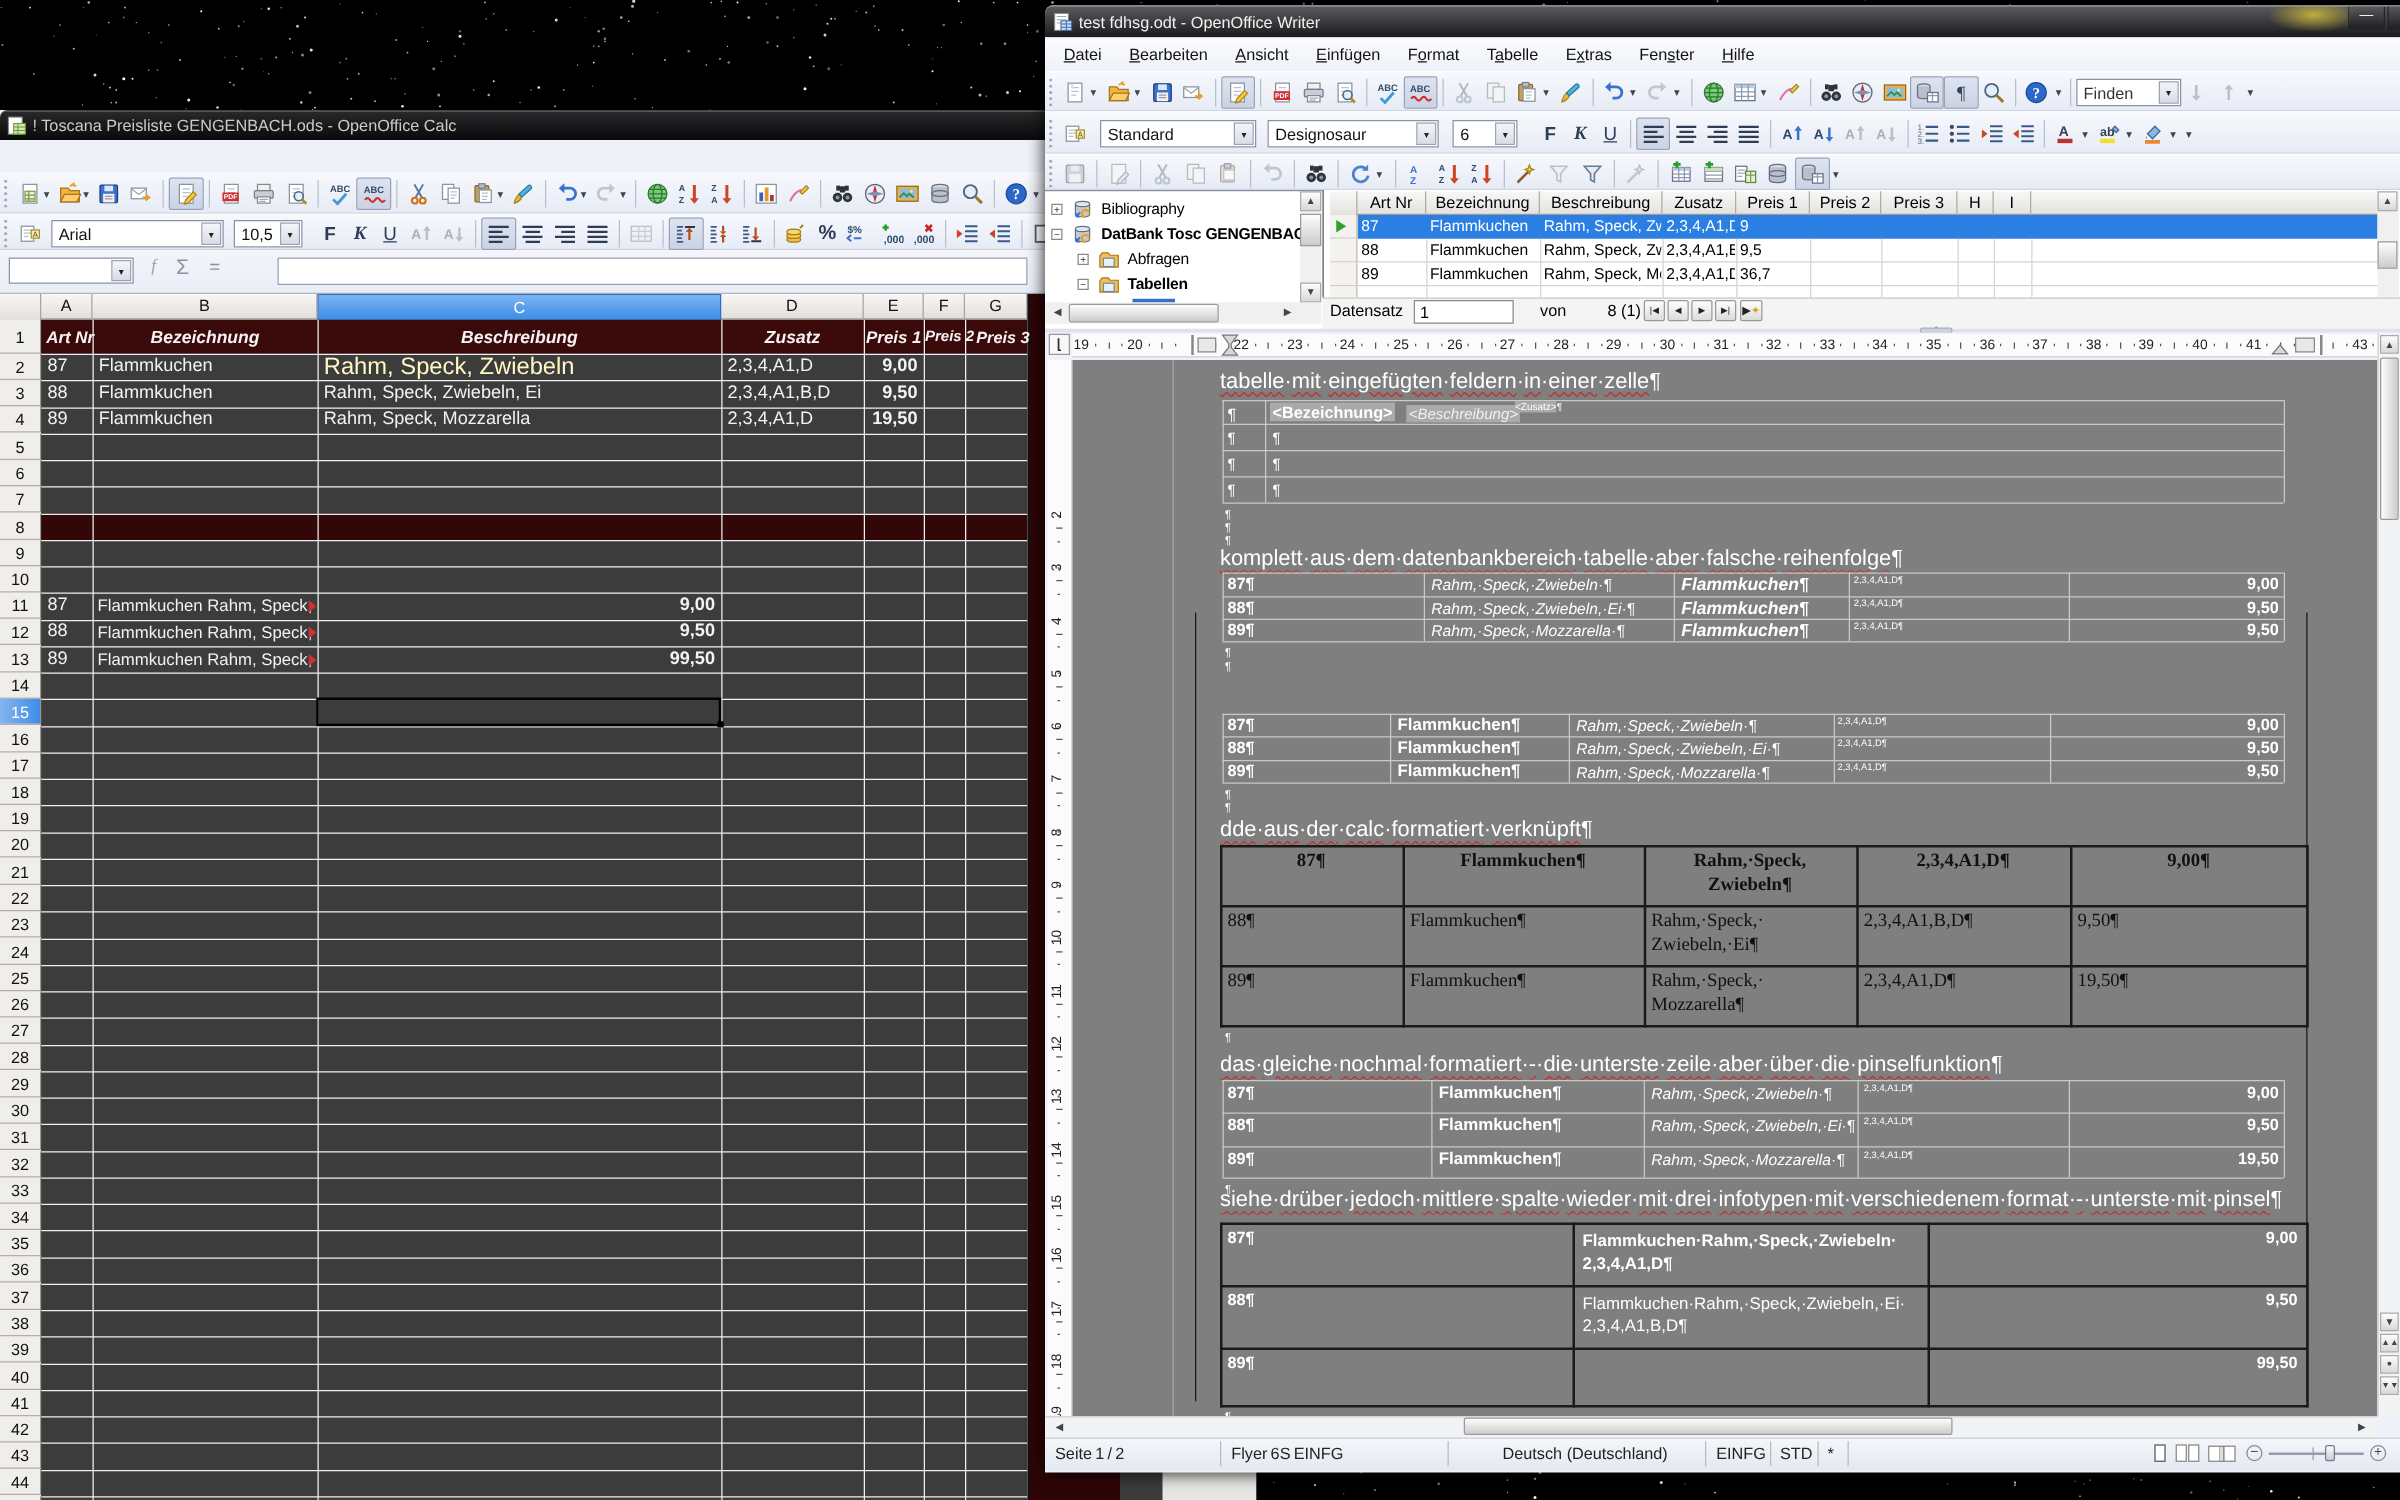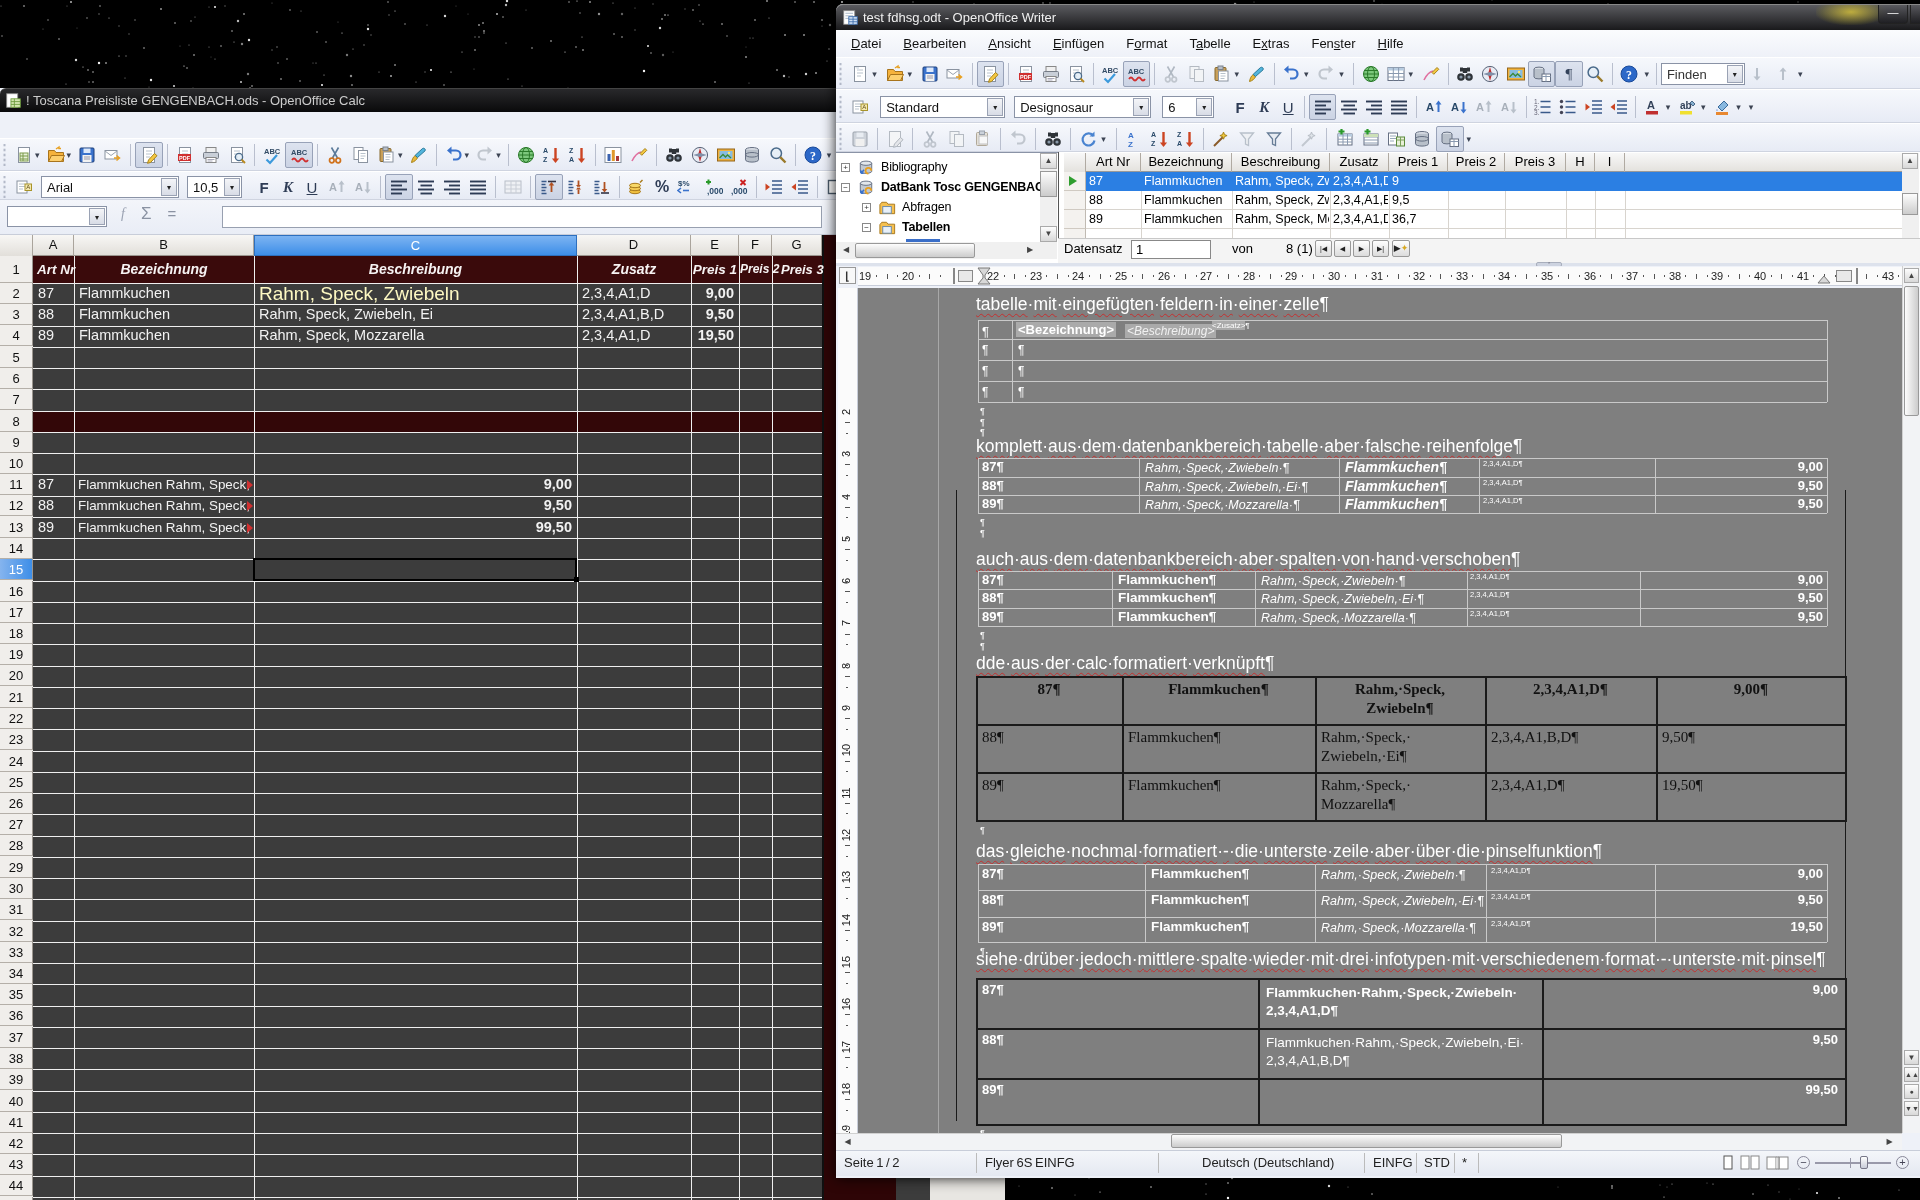--- a/index.html
+++ b/index.html
@@ -1566,21 +1566,20 @@
       <div class="abs doc-t" style="left:487px;top:190px;font-size:14px;color:#fff;font-weight:bold;font-style:italic;">Flammkuchen¶</div>
       <div class="abs doc-t" style="left:625px;top:190px;font-size:7.5px;color:#fff;">2,3,4,A1,D¶</div>
       <div class="abs doc-t" style="right:79px;top:190px;font-size:13px;color:#fff;text-align:right;font-weight:bold;">9,50</div>
       <div class="abs doc-t" style="left:124px;top:208px;font-size:13px;color:#fff;font-weight:bold;">89¶</div>
       <div class="abs doc-t" style="left:287px;top:210px;font-size:12.5px;color:#fff;font-style:italic;">Rahm,·Speck,·Mozzarella·¶</div>
       <div class="abs doc-t" style="left:487px;top:208px;font-size:14px;color:#fff;font-weight:bold;font-style:italic;">Flammkuchen¶</div>
       <div class="abs doc-t" style="left:625px;top:208px;font-size:7.5px;color:#fff;">2,3,4,A1,D¶</div>
       <div class="abs doc-t" style="right:79px;top:208px;font-size:13px;color:#fff;text-align:right;font-weight:bold;">9,50</div>
       <div class="abs doc-t" style="left:122px;top:229px;font-size:9px;color:#fff;">¶</div>
       <div class="abs doc-t" style="left:122px;top:240px;font-size:9px;color:#fff;">¶</div>
-      <div class="abs doc-t" style="left:118px;top:261px;font-size:17.5px;color:#fff;"><span class="sq">auch</span>·<span class="sq">aus</span>·<span class="sq">dem</span>·<span class="sq">datenbankbereich</span>·<span class="sq">aber</span>·<span class="sq">spalten</span>·<span class="sq">von</span>·<span class="sq">hand</span>·<span class="sq">verschoben</span>¶</div>
       <div class="abs" style="left:120px;top:283px;width:849px;height:1px;background:#c9c9c9"></div>
       <div class="abs" style="left:120px;top:301px;width:849px;height:1px;background:#c9c9c9"></div>
       <div class="abs" style="left:120px;top:320px;width:849px;height:1px;background:#c9c9c9"></div>
       <div class="abs" style="left:120px;top:338px;width:849px;height:1px;background:#c9c9c9"></div>
       <div class="abs" style="left:120px;top:283px;width:1px;height:55px;background:#c9c9c9"></div>
       <div class="abs" style="left:254px;top:283px;width:1px;height:55px;background:#c9c9c9"></div>
       <div class="abs" style="left:397px;top:283px;width:1px;height:55px;background:#c9c9c9"></div>
       <div class="abs" style="left:609px;top:283px;width:1px;height:55px;background:#c9c9c9"></div>
       <div class="abs" style="left:782px;top:283px;width:1px;height:55px;background:#c9c9c9"></div>
       <div class="abs" style="left:969px;top:283px;width:1px;height:55px;background:#c9c9c9"></div>

